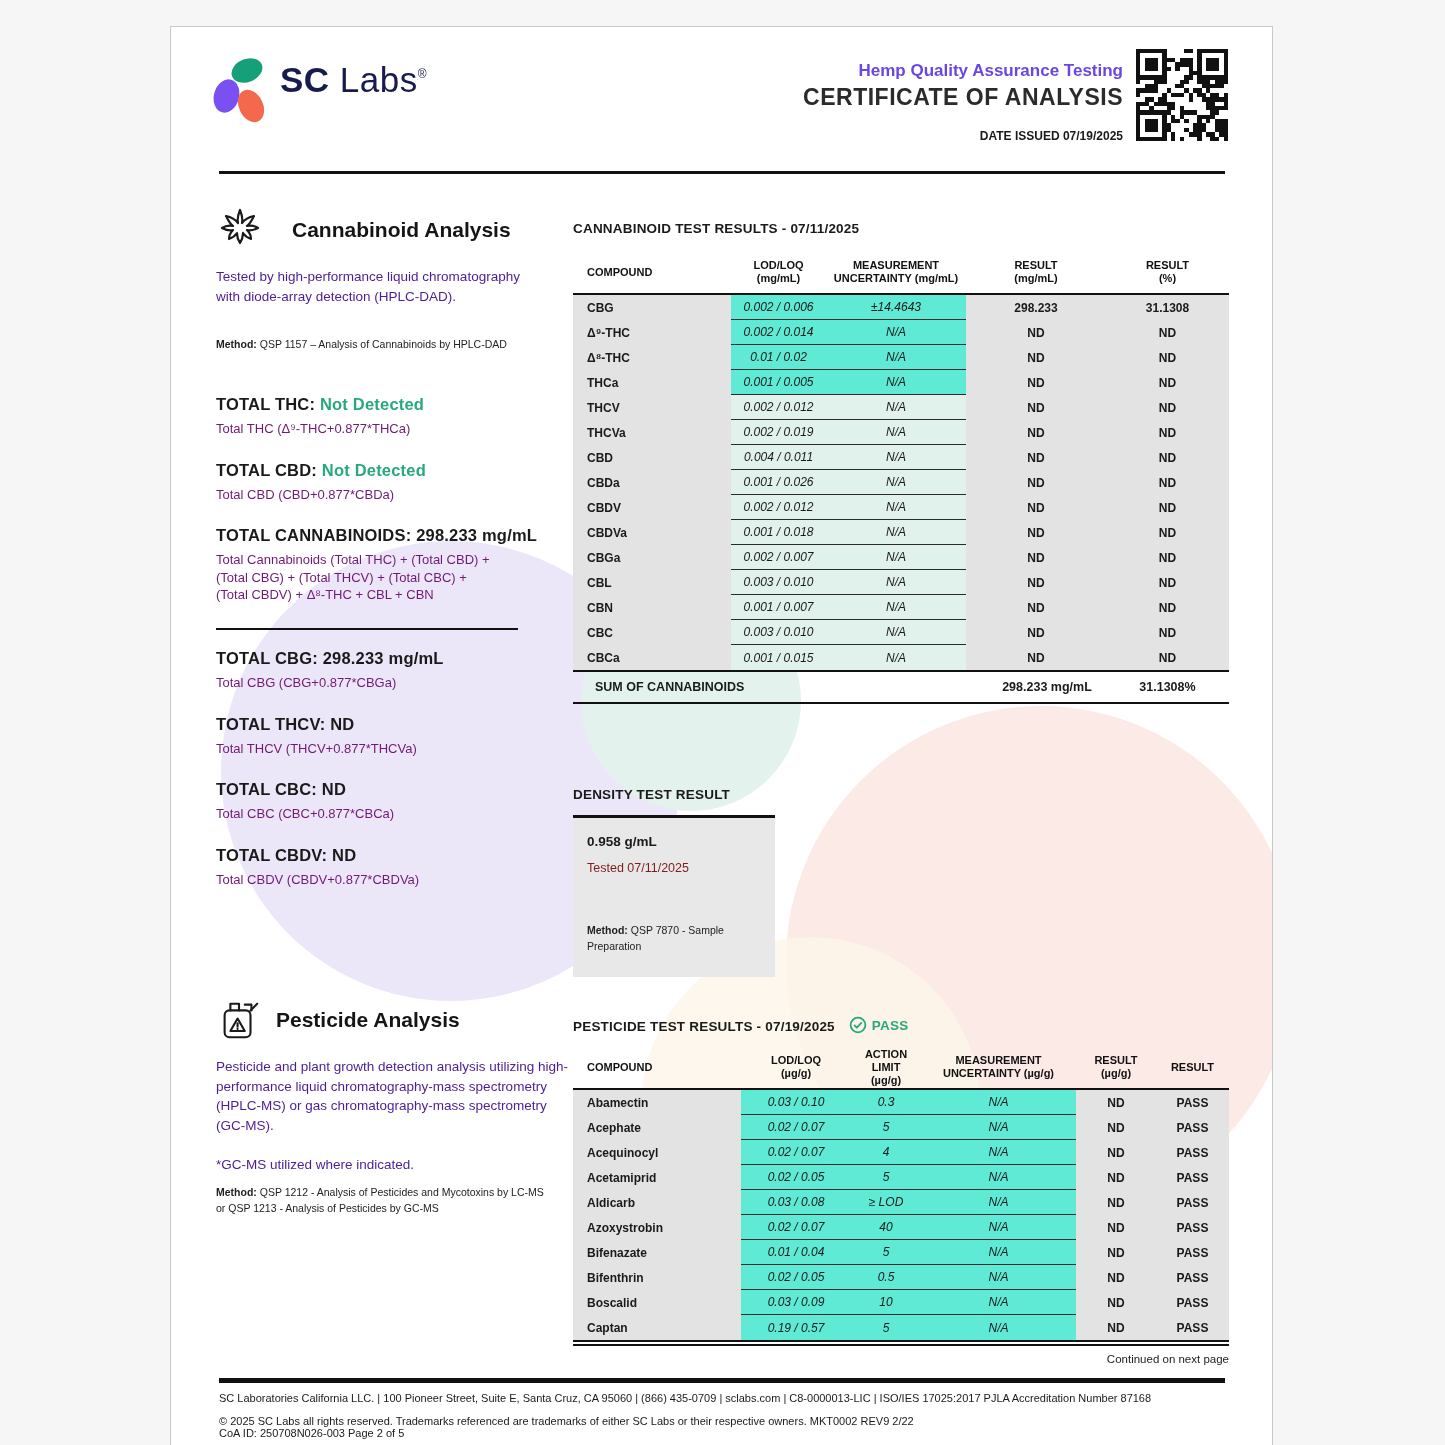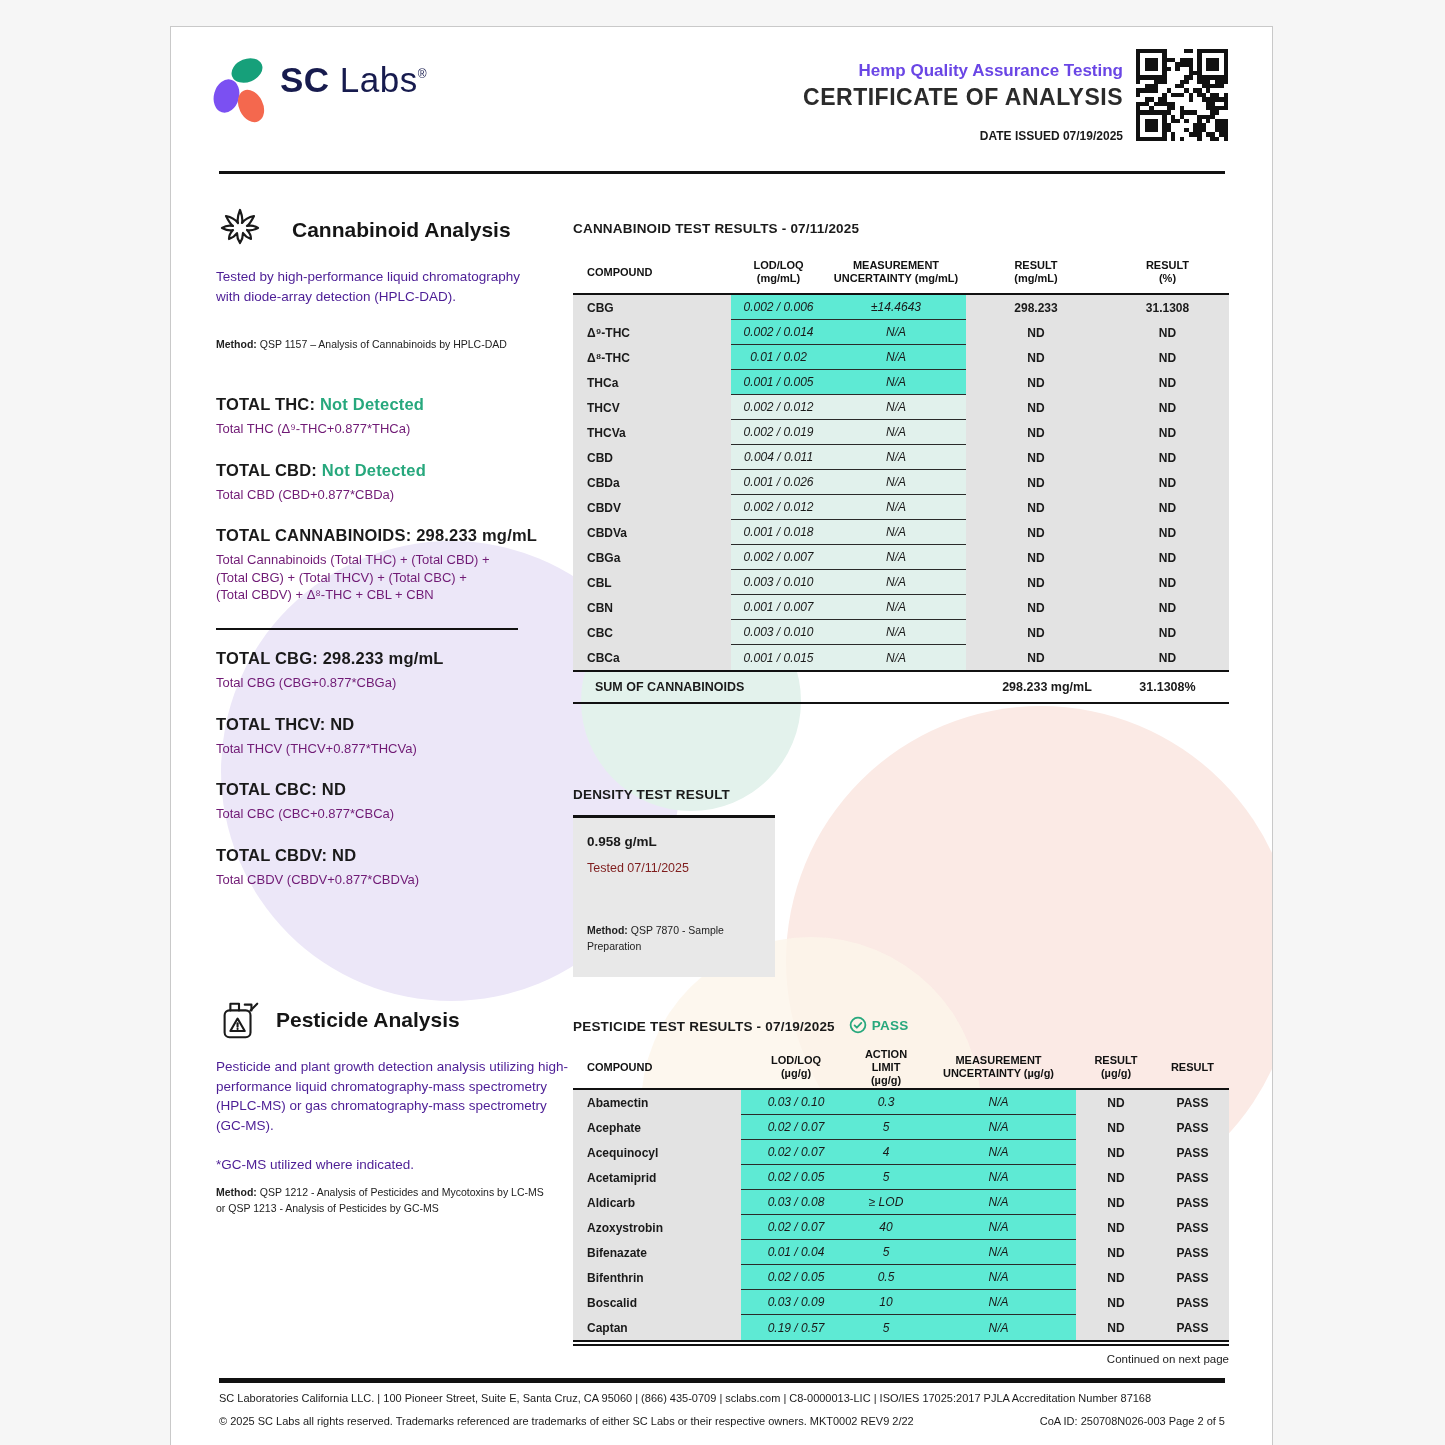--- a/index.html
+++ b/index.html
@@ -46,21 +46,21 @@
   .density-box{background:#e8e8e8;border-top:3px solid #111;box-sizing:border-box;padding:16px 14px;}
   .density-val{font-size:13.5px;font-weight:bold;}
   .density-date{font-size:12.5px;margin-top:12px;color:#7f1d1d;}
   .density-method{font-size:10.5px;line-height:1.5;margin-top:48px;color:#222;}
   .pass-badge{display:inline-flex;align-items:center;gap:5px;margin-left:10px;vertical-align:-3px;}
   .pass-badge span{font-size:13.5px;font-weight:bold;color:var(--green);}
   
   .continued{position:absolute;right:43px;top:1326px;font-size:11.5px;color:#222;z-index:1;}
   .footer-bar{position:absolute;left:48px;top:1351px;width:1006px;height:4.5px;background:#111;z-index:1;}
   .foot1{position:absolute;left:48px;top:1365px;width:1006px;font-size:11px;color:#1a1a1a;z-index:1;}
-  .foot2{position:absolute;left:48px;top:1388px;width:1006px;font-size:11px;color:#1a1a1a;z-index:1;display:flex;justify-content:space-between;}
+  .foot2{position:absolute;left:48px;top:1388px;width:1006px;font-size:11px;color:#1a1a1a;z-index:1;display:flex;justify-content:space-between;flex-direction:column;}
   svg{display:block;}
 </style>
 </head>
 <body>
 
 <div class="page">
 
   <div class="blob" style="left:50px;top:514px;width:460px;height:460px;background:#ece7f8;"></div>
   <div class="blob" style="left:410px;top:564px;width:220px;height:220px;background:#e3f2ec;"></div>
   <div class="blob" style="left:615px;top:679px;width:510px;height:510px;background:#fbeae5;"></div>

